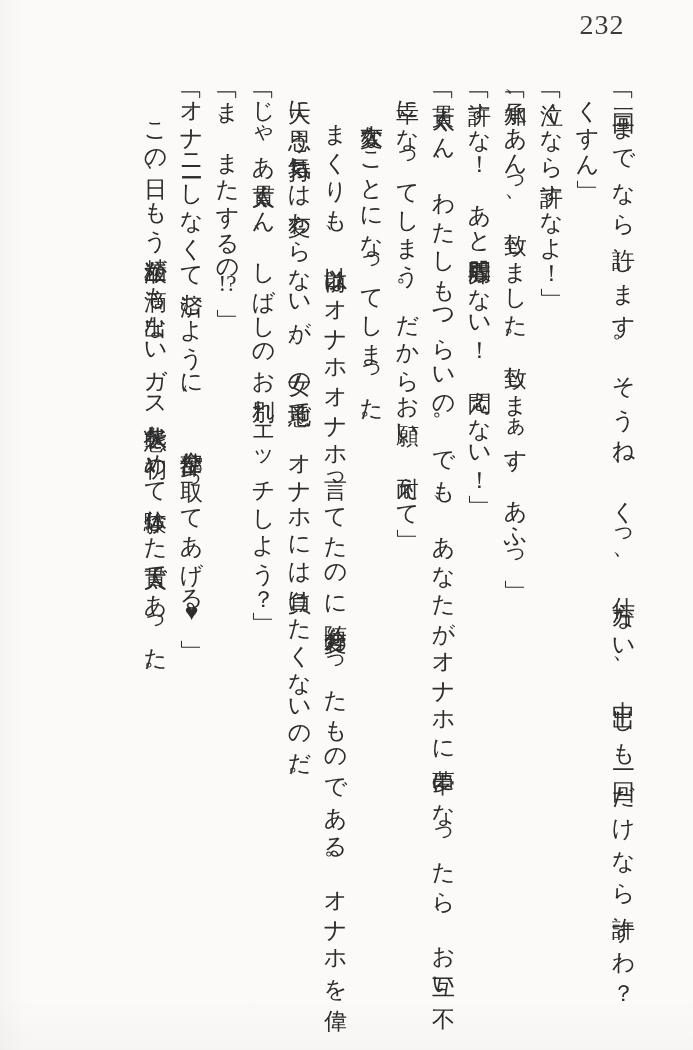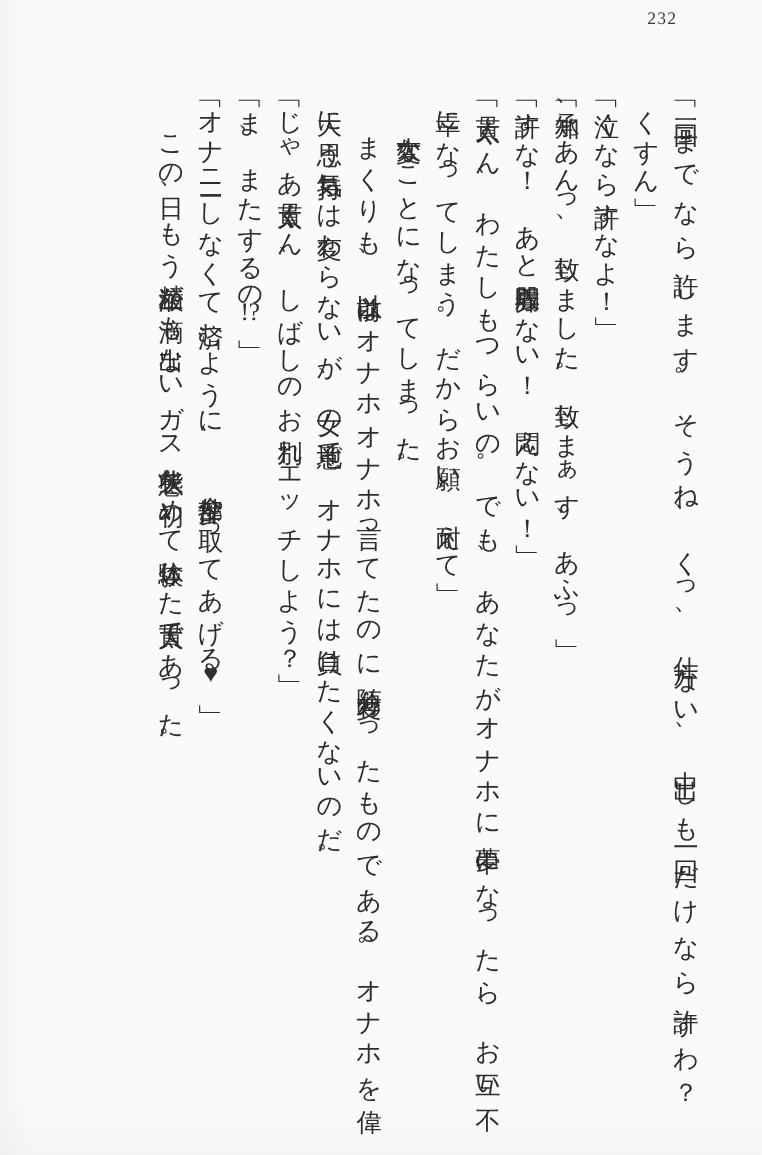--- a/index.html
+++ b/index.html
@@ -19,21 +19,21 @@
       linear-gradient(to right, rgba(0,0,0,0.025), rgba(0,0,0,0) 4%),
       linear-gradient(to top, rgba(0,0,0,0.02), rgba(0,0,0,0) 5%),
       #fbfaf8;
   }
   .page-number {
     position: absolute;
     top: 9px;
     left: 574px;
     width: 56px;
     text-align: center;
-    font-size: 16px;
+    font-size: 28px;
     letter-spacing: 1px;
     color: #3c3c3c;
   }
   .text-block {
     position: absolute;
     top: 84px;
     right: 52px;
     height: 908px;
     writing-mode: vertical-rl;
     -webkit-writing-mode: vertical-rl;

